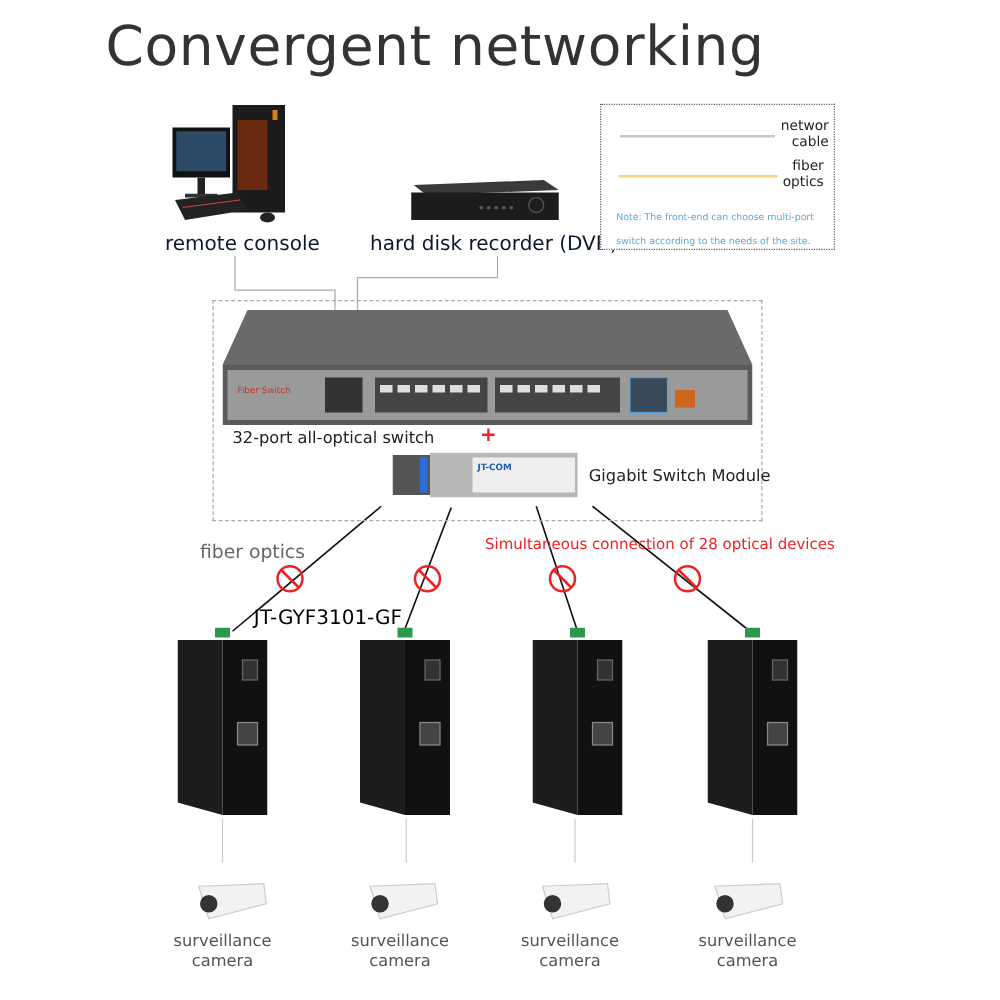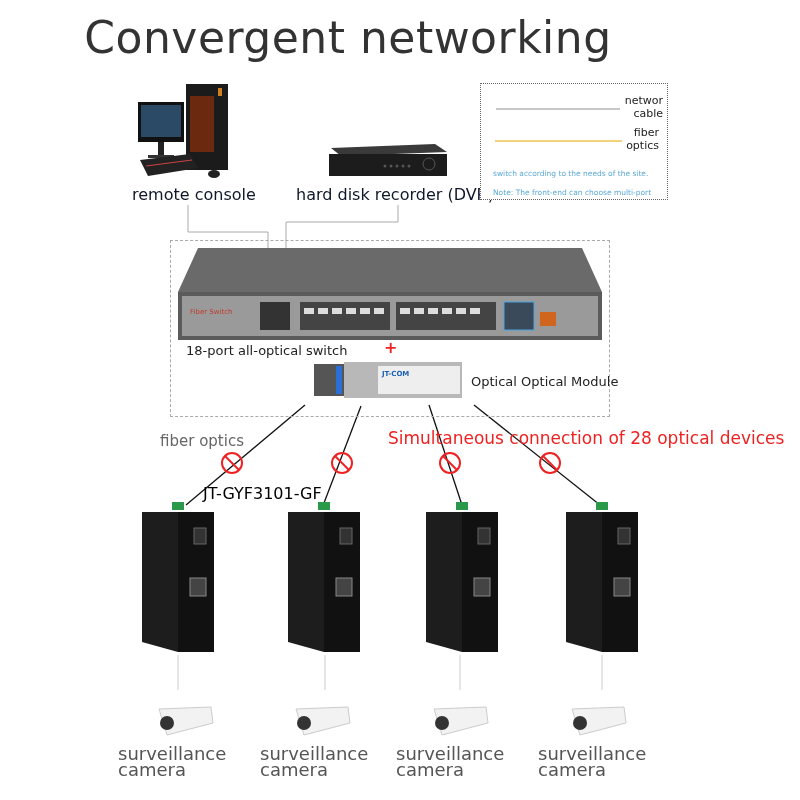--- a/index.html
+++ b/index.html
@@ -9,21 +9,21 @@
   .lbl{font-size:15px;color:#0f172a;white-space:nowrap;}
   .legend{left:480px;top:83px;width:186px;height:115px;border:1px dotted #666;background:#fff;}
   .legend .line{position:absolute;height:2px;}
   .legend .txt{position:absolute;font-size:11px;color:#222;text-align:right;line-height:13px;}
   .legend .note{position:absolute;left:12px;top:80px;width:172px;font-size:7.5px;color:#5aa9d8;line-height:19px;}
   .dashbox{left:170px;top:240px;width:438px;height:175px;border:1px dashed #aaa;}
   .switch{left:178px;top:246px;width:424px;height:96px;}
   .sfp{left:314px;top:362px;width:150px;height:36px;}
   .conv{width:72px;height:150px;}
   .cam{width:64px;height:34px;}
-  .camlbl{width:120px;font-size:18px;color:#555;line-height:16px;}
+  .camlbl{width:120px;text-align:center;font-size:13px;color:#555;line-height:16px;}
   .red{color:#e22;}
 </style>
 </head>
 <body>
 
 <div class="abs title">Convergent networking</div>
 
 <svg class="abs" style="left:132px;top:82px" width="110" height="100">
   <rect x="6" y="20" width="46" height="40" fill="#111"></rect>
   <rect x="9" y="23" width="40" height="32" fill="#2b4a66"></rect>
@@ -51,22 +51,22 @@
     </g>
 </svg>
 <div class="abs lbl" style="left:296px;top:185px;font-size:16px">hard disk recorder (DVR)</div>
 
 <div class="abs legend">
   <div class="line" style="left:15px;top:24px;width:124px;background:#c8c8c8"></div>
   <div class="txt" style="left:136px;top:10px;width:46px">networ cable</div>
   <div class="line" style="left:14px;top:56px;width:127px;background:#f2d27a"></div>
   <div class="txt" style="left:138px;top:42px;width:40px">fiber optics</div>
   <div class="note">
+    <div>Note: The front-end can choose multi-port</div>
     <div>switch according to the needs of the site.</div>
-    <div>Note: The front-end can choose multi-port</div>
   </div>
 </div>
 
 <svg class="abs" style="left:0;top:0" width="800" height="800">
   <polyline points="188,205 188,232 268,232 268,302" fill="none" stroke="#aaa" stroke-width="1"></polyline>
   <polyline points="398,205 398,222 286,222 286,302" fill="none" stroke="#aaa" stroke-width="1"></polyline>
   <line x1="305" y1="405" x2="186" y2="505" stroke="#111" stroke-width="1.3"></line>
   <line x1="361" y1="406" x2="324" y2="503" stroke="#111" stroke-width="1.3"></line>
   <line x1="429" y1="405" x2="462" y2="505" stroke="#111" stroke-width="1.3"></line>
   <line x1="474" y1="405" x2="600" y2="505" stroke="#111" stroke-width="1.3"></line>
@@ -100,34 +100,34 @@
     <rect x="222" y="62" width="10" height="6"></rect>
       <rect x="236" y="62" width="10" height="6"></rect>
       <rect x="250" y="62" width="10" height="6"></rect>
       <rect x="264" y="62" width="10" height="6"></rect>
       <rect x="278" y="62" width="10" height="6"></rect>
       <rect x="292" y="62" width="10" height="6"></rect>
   </g>
   <rect x="326" y="56" width="30" height="28" fill="#3a4a5a" stroke="#4aa3e0"></rect>
   <rect x="362" y="66" width="16" height="14" fill="#d0651e"></rect>
 </svg>
-<div class="abs lbl" style="left:186px;top:343px;font-size:13px;color:#222">18-port all-optical switch</div>
+<div class="abs lbl" style="left:186px;top:343px;font-size:13px;color:#222">32-port all-optical switch</div>
 <div class="abs red" style="left:384px;top:338px;font-size:16px;font-weight:bold">+</div>
 
 <svg class="abs sfp" viewBox="0 0 150 36">
   <rect x="0" y="2" width="30" height="32" fill="#555"></rect>
   <rect x="22" y="4" width="6" height="28" fill="#2a6fd6"></rect>
   <rect x="30" y="0" width="118" height="36" fill="#b8b8b8"></rect>
   <rect x="64" y="4" width="82" height="28" fill="#eee"></rect>
   <text x="68" y="14" font-size="7" fill="#1a5fb4" font-weight="bold" font-family="DejaVu Sans, sans-serif">JT-COM</text>
 </svg>
-<div class="abs lbl" style="left:471px;top:374px;font-size:13px;color:#222">Optical Optical Module</div>
+<div class="abs lbl" style="left:471px;top:374px;font-size:13px;color:#222">Gigabit Switch Module</div>
 
 <div class="abs lbl" style="left:160px;top:432px;font-size:15px;color:#666">fiber optics</div>
-<div class="abs lbl red" style="left:388px;top:428px;font-size:17px">Simultaneous connection of 28 optical devices</div>
+<div class="abs lbl red" style="left:388px;top:428px;font-size:12px">Simultaneous connection of 28 optical devices</div>
 
 <svg class="abs" style="left:220px;top:451px" width="24" height="24">
     <circle cx="12" cy="12" r="10" fill="none" stroke="#e22" stroke-width="2"></circle>
     <line x1="5" y1="5" x2="19" y2="19" stroke="#e22" stroke-width="2"></line>
   </svg>
 <svg class="abs" style="left:330px;top:451px" width="24" height="24">
     <circle cx="12" cy="12" r="10" fill="none" stroke="#e22" stroke-width="2"></circle>
     <line x1="5" y1="5" x2="19" y2="19" stroke="#e22" stroke-width="2"></line>
   </svg>
 <svg class="abs" style="left:438px;top:451px" width="24" height="24">

